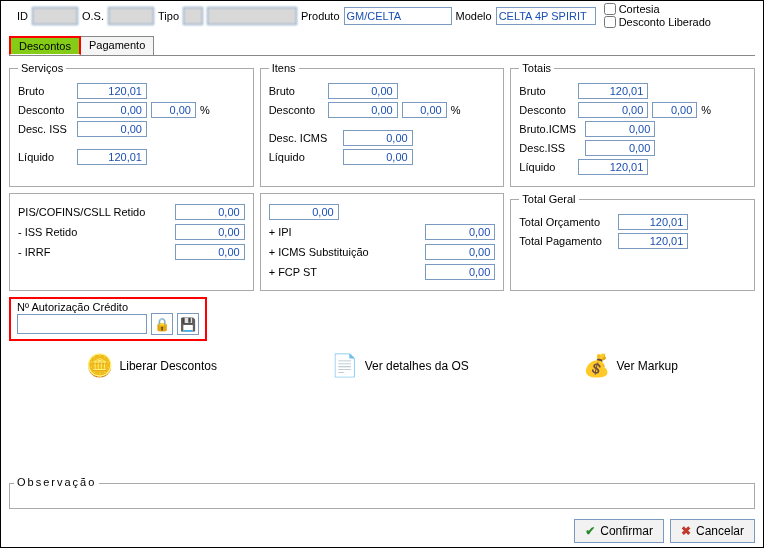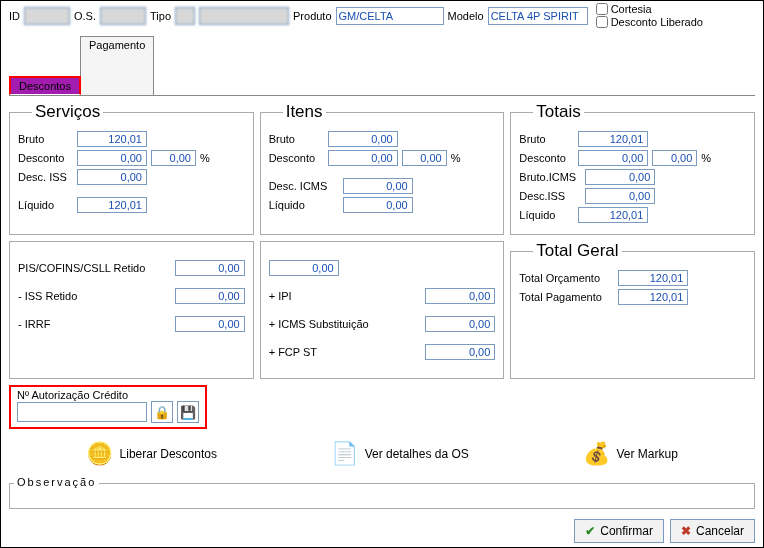--- a/index.html
+++ b/index.html
@@ -1,42 +1,42 @@
 <!DOCTYPE html>
 <html><head>
 <meta charset="utf-8">
 <style>
 * { box-sizing: border-box; margin: 0; padding: 0; }
 body { font-family: Tahoma, Arial, sans-serif; font-size: 11px; background: #fff; color: #000; }
 .window { width: 764px; height: 548px; border: 1px solid #000; position: relative; background: #fff; }
 .titlebar { padding: 4px 8px; font-size: 13px; }
-.header-row { padding: 2px 8px; display: flex; align-items: center; gap: 4px; flex-wrap: nowrap; }
+.header-row { padding: 2px 16px; display: flex; align-items: center; gap: 4px; flex-wrap: nowrap; }
 .header-row label { white-space: nowrap; }
 .hinput { border: 1px solid #7a9ac0; height: 18px; padding: 0 2px; font-size: 11px; color: #1a4fb3; }
 .hinput.blur { background: #d8d8d8; color: transparent; filter: blur(1px); }
 .chk-col { display: flex; flex-direction: column; gap: 1px; margin-left: 4px; }
 .chk-row { display: flex; align-items: center; gap: 3px; }
 .chk-row input { width: 12px; height: 12px; }
 .tabs { display: flex; margin: 6px 8px 0 8px; position: relative; }
 .tab { border: 1px solid #888; border-bottom: none; padding: 2px 8px; background: #f5f5f5; font-size: 11px; margin-right: -1px; cursor: pointer; }
-.tab.active { background: #a21caf; border: 2px solid red; border-bottom: 1px solid #fff; z-index: 2; position: relative; margin-top: 40px; }
+.tab.active { background: #84cc16; border: 2px solid red; border-bottom: 1px solid #fff; z-index: 2; position: relative; }
 .tab-line { border-top: 1px solid #888; margin: 0 8px; }
 .content { padding: 6px 8px; }
 .row-groups { display: flex; gap: 6px; }
 fieldset { border: 1px solid #aaa; padding: 6px 8px 8px 8px; font-size: 11px; }
-fieldset legend { padding: 0 3px; font-size: 17px; margin-left: 14px; }
+fieldset legend { padding: 0 3px; font-size: 11px; }
 .field-row { display: flex; align-items: center; margin: 3px 0; gap: 4px; }
 .field-row label { width: 55px; }
 .numinput { border: 1px solid #7a9ac0; height: 16px; text-align: right; padding: 0 4px; font-size: 11px; color: #1a4fb3; background: #fff; }
 .w70 { width: 70px; }
 .w45 { width: 45px; }
 .pct { color: #000; }
 .row2 { display: flex; gap: 6px; margin-top: 6px; }
 .taxbox { border: 1px solid #aaa; padding: 6px 8px; flex: 1; }
-.taxrow { display: flex; align-items: center; margin: 12px 0; gap: 4px; justify-content: space-between; }
+.taxrow { display: flex; align-items: center; margin: 4px 0; gap: 4px; justify-content: space-between; }
 .taxrow label { flex: 1; }
 .auth-box { border: 2px solid red; display: inline-block; padding: 2px 6px 4px 6px; margin-top: 6px; }
 .auth-box .auth-field { display: flex; align-items: center; gap: 4px; }
 .auth-input { border: 1px solid #7a9ac0; width: 130px; height: 20px; }
 .icon-btn { width: 22px; height: 22px; border: 1px solid #7a9ac0; display: inline-flex; align-items: center; justify-content: center; font-size: 13px; background: #fff; cursor: pointer; }
 .actions { display: flex; justify-content: space-around; align-items: center; margin: 12px 20px; }
 .action-link { display: flex; align-items: center; gap: 6px; cursor: pointer; font-size: 12px; }
 .action-link .ico { font-size: 22px; }
 .obs-area { position: absolute; bottom: 38px; left: 8px; right: 8px; }
 .obs-box { border: 1px solid #aaa; height: 26px; position: relative; }

